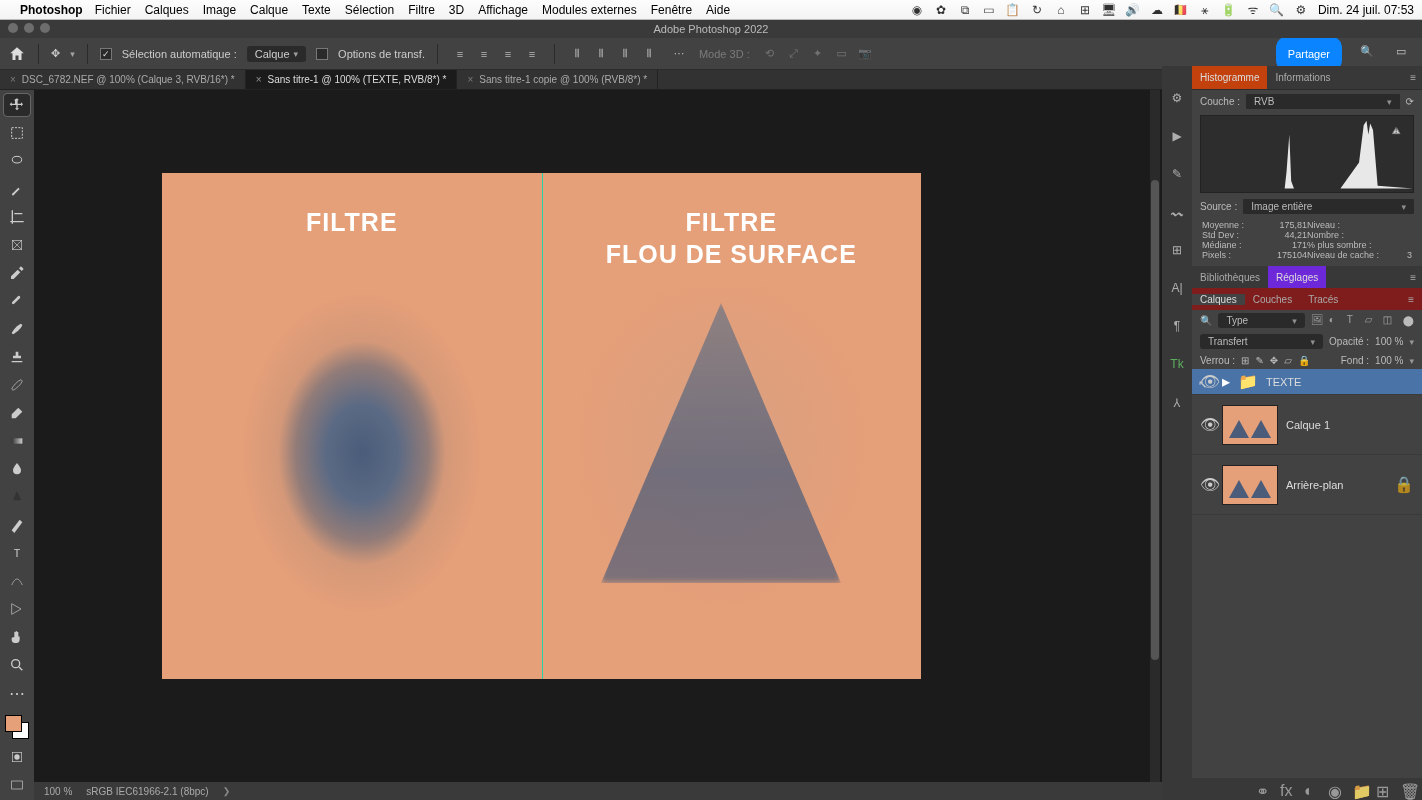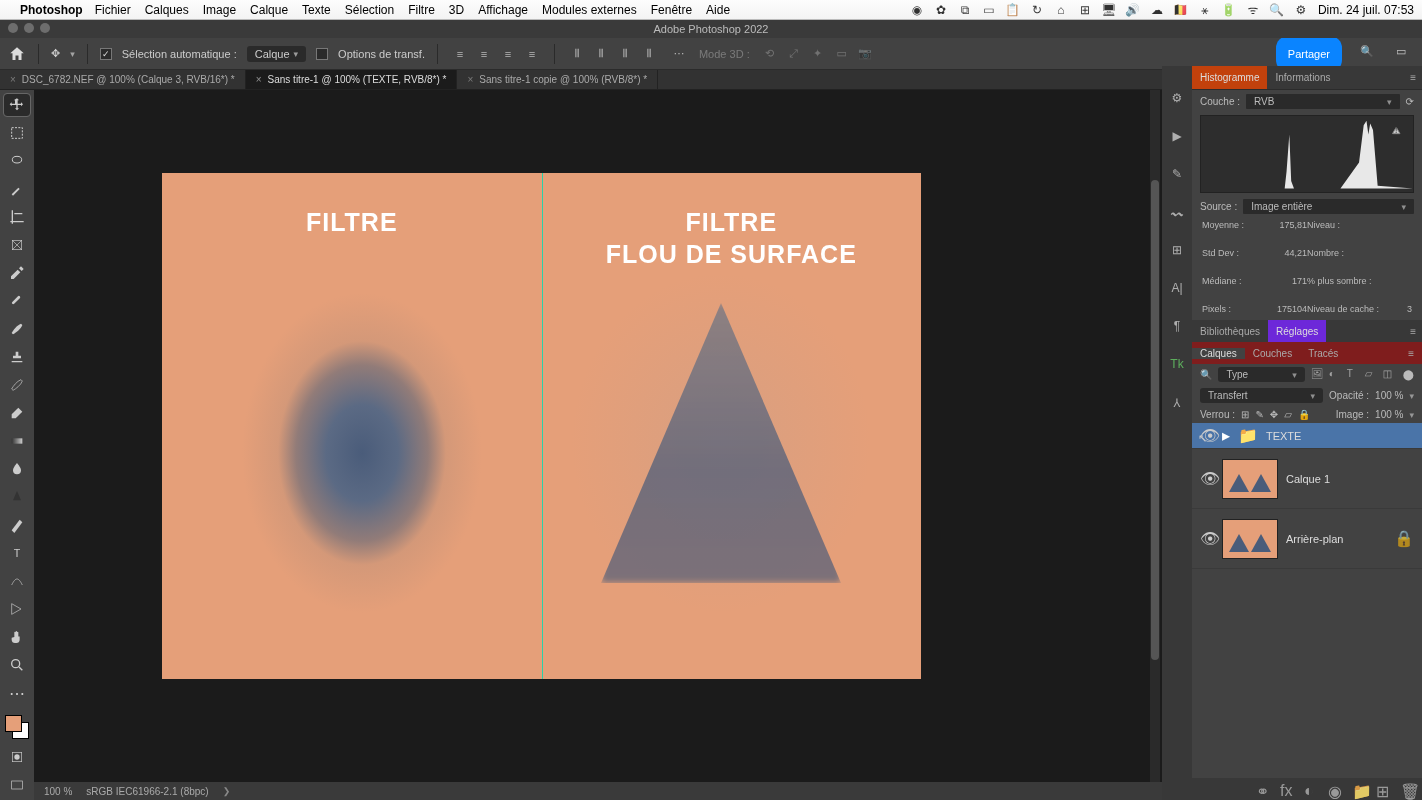--- a/index.html
+++ b/index.html
@@ -49,21 +49,21 @@
 .collapse-strip .ci{width:20px;height:20px;opacity:.8;display:flex;align-items:center;justify-content:center;color:#ccc;font-size:12px}
 .panels{flex:1;display:flex;flex-direction:column}
 .panel-tabs{display:flex;height:24px;align-items:center;background:#383838;font-size:10px;color:#aaa;border-bottom:1px solid #2b2b2b}
 .panel-tabs span{padding:0 8px;height:100%;display:flex;align-items:center}
 .panel-tabs span.active{background:#c2410c;color:#ddd}
 .panel-row{display:flex;align-items:center;padding:4px 8px;font-size:10px;color:#bbb;gap:6px}
 .panel-row .dd{background:#2a2a2a;padding:2px 8px;border-radius:1px;display:flex;align-items:center;gap:6px;flex:1}
 .panel-row .refresh{margin-left:auto}
 .histogram{height:78px;margin:2px 8px;background:#2d2d2d;position:relative;border:1px solid #222}
 .histogram svg{position:absolute;inset:0}
-.stats{padding:2px 10px 6px;font-size:9px;color:#bbb;display:grid;grid-template-columns:1fr 1fr;row-gap:18px}
+.stats{padding:2px 10px 6px;font-size:9px;color:#bbb;display:grid;grid-template-columns:1fr 1fr;row-gap:0}
 .stats .r{display:flex;justify-content:space-between;gap:6px}
 .mid-tabs{display:flex;height:22px;align-items:center;background:#383838;font-size:10px;color:#aaa}
 .mid-tabs span{padding:0 8px;height:100%;display:flex;align-items:center}
 .mid-tabs span.active{background:#6d28d9;color:#ddd}
 .layer-panel{flex:1;display:flex;flex-direction:column}
 .lp-top{height:22px;background:#7f1d1d;display:flex;align-items:center;font-size:10px;color:#aaa}
 .lp-top span{padding:0 8px}
 .lp-top span.active{background:#424242;color:#ddd}
 .lp-row{display:flex;align-items:center;padding:3px 8px;font-size:10px;color:#bbb;gap:6px}
 .lp-row .dd{background:#2a2a2a;padding:2px 8px;border-radius:3px;flex:1;display:flex;align-items:center;gap:6px}
@@ -455,21 +455,21 @@
         <span>100 %</span>
           <span class="chev">▾</span>
       </div>
       <div class="lock-row">
         <span>Verrou :</span>
         <span>⊞</span>
         <span>✎</span>
         <span>✥</span>
         <span>▱</span>
         <span>🔒</span>
-        <span style="margin-left:auto">Image :</span>
+        <span style="margin-left:auto">Fond :</span>
         <span>100 %</span>
           <span class="chev">▾</span>
       </div>
       <div class="layers">
         <div class="layer group">
           <span class="eye" style="position:relative">👁<span style="position:absolute;left:-2px;top:6px;font-size:11px">↖</span></span>
           <span>▸</span>
           <span>📁</span>
           <span class="name">TEXTE</span>
         </div>

